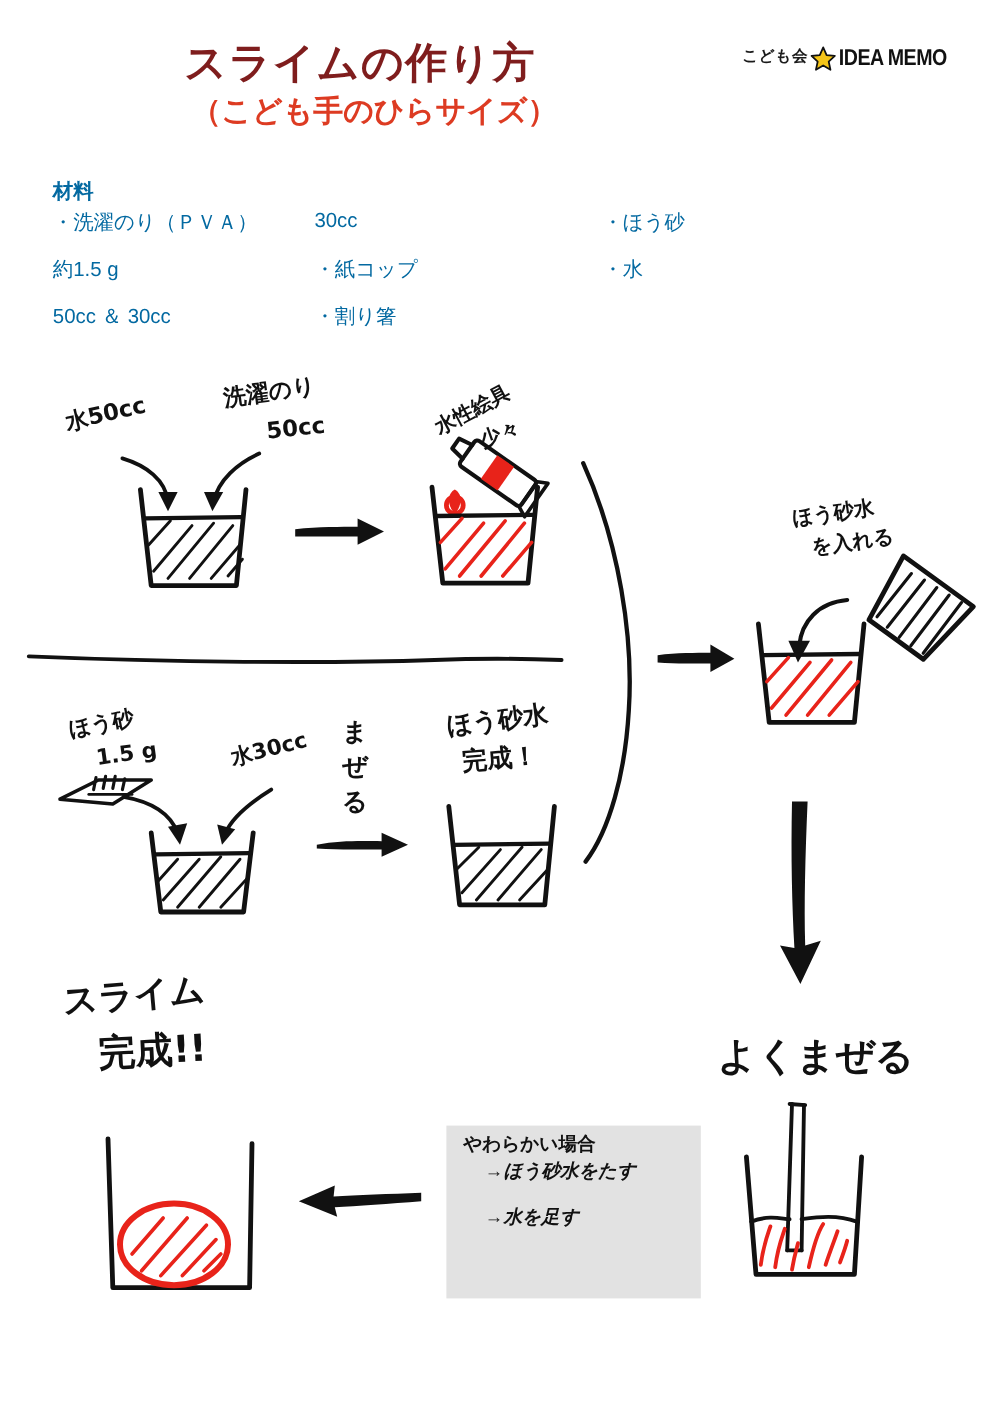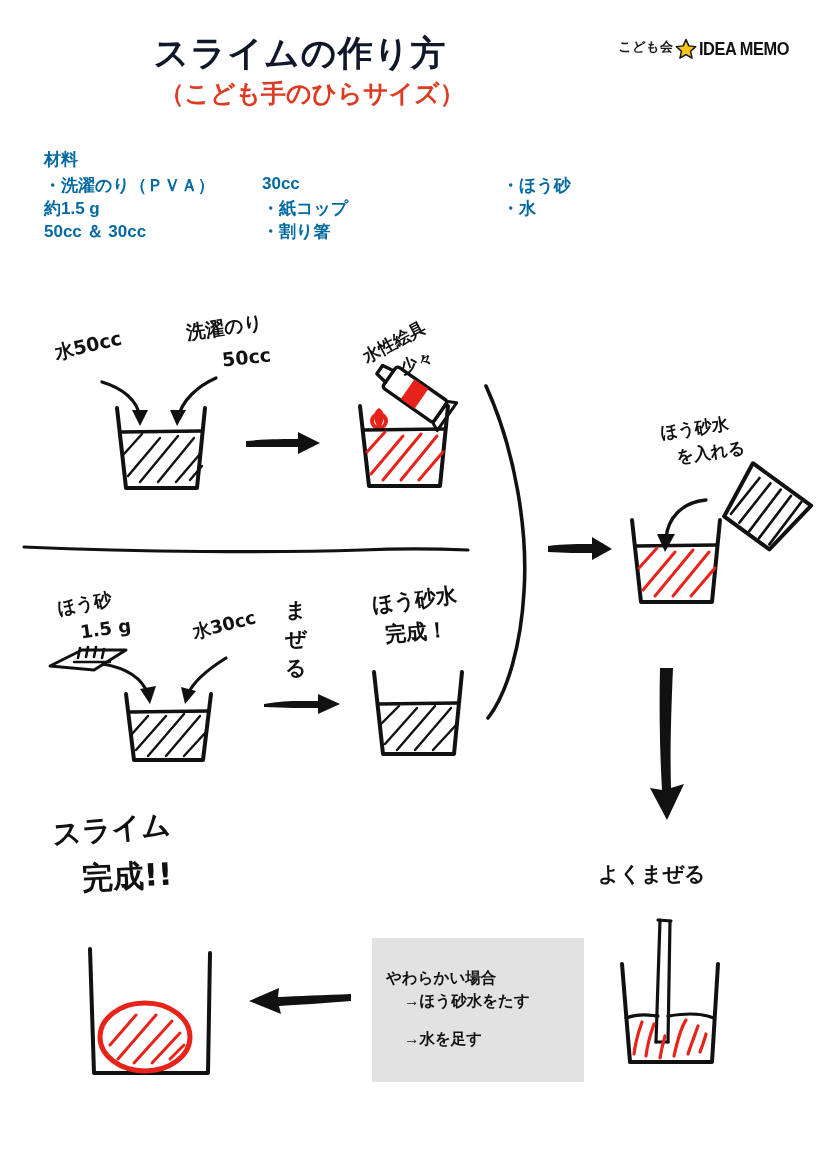--- a/index.html
+++ b/index.html
@@ -19,21 +19,21 @@
   }
   .abs { position: absolute; }
 
   
   #title-block {
     left: 0; top: 32px;
     width: 600px;
     text-align: center;
   }
   .title-main {
-    color: #0f172a;
+    color: #7f1d1d;
     font-size: 35px;
     font-weight: bold;
     letter-spacing: 1px;
     line-height: 1.18;
     white-space: nowrap;
   }
   .title-sub {
     color: #dd3b22;
     font-size: 25px;
     font-weight: bold;
@@ -72,49 +72,49 @@
     color: #0369a1;
   }
   .ing-heading {
     font-size: 17px;
     font-weight: bold;
     margin-bottom: 3px;
   }
   .ing-grid {
     display: grid;
     grid-template-columns: 218px 240px 200px;
-    row-gap: 0;
+    row-gap: 16px;
     font-size: 17px;
-    font-weight: bold;
+    font-weight: normal;
   }
   .ing-cell { white-space: nowrap; }
 
   
   .hand {
     color: #111111;
     font-weight: bold;
     font-family: "DejaVu Sans", "Liberation Sans", sans-serif;
     white-space: nowrap;
     line-height: 1.18;
   }
 
   
   #note-box {
     left: 372px; top: 938px;
     width: 212px; height: 144px;
     background: #e2e2e2;
   }
   #note-box .note-inner {
-    padding: 28px 0 0 14px;
+    padding: 4px 0 0 14px;
     font-size: 15.5px;
     font-weight: bold;
     color: #111111;
     line-height: 1.5;
   }
-  .note-indent { padding-left: 18px; }
+  .note-indent { padding-left: 18px; font-style: italic; }
   .note-gap { height: 14px; }
 
   svg { display: block; overflow: visible; }
   .ink { fill: none; stroke: #111111; stroke-linecap: round; stroke-linejoin: round; }
   .red { fill: none; stroke: #e8231a; stroke-linecap: round; stroke-linejoin: round; }
   .solid-ink { fill: #111111; stroke: none; }
   .solid-red { fill: #e8231a; stroke: none; }
 </style>
 </head>
 <body>
@@ -310,21 +310,21 @@
       <path class="red" d="M23 106 L41 86" stroke-width="3"></path>
     </svg>
   </div>
 
   <div class="abs" style="left:640px; top:664px;">
     <svg width="56" height="160" viewBox="0 0 56 160">
       <path class="solid-ink" d="M20 4 L33 4 C 31 50, 30 90, 31 124 L44 120 L27 156 L10 124 L22 126 C 20 90, 19 50, 20 4 Z"></path>
     </svg>
   </div>
 
-  <div class="abs hand" style="left:598px; top:862px; font-size:21px;">よくまぜる</div>
+  <div class="abs hand" style="left:598px; top:862px; font-size:32px;">よくまぜる</div>
 
   <div class="abs" style="left:608px; top:912px;">
     <svg width="150" height="170" viewBox="0 0 150 170">
 
       <path class="ink" d="M52 8 L48 130 M62 9 L60 130" stroke-width="3.2"></path>
       <path class="ink" d="M50 8 L63 9" stroke-width="3.2"></path>
       <path class="ink" d="M48 130 L60 130" stroke-width="3.2"></path>
 
       <path class="ink" d="M14 52 L22 150 L104 150 L110 52" stroke-width="4"></path>
 

